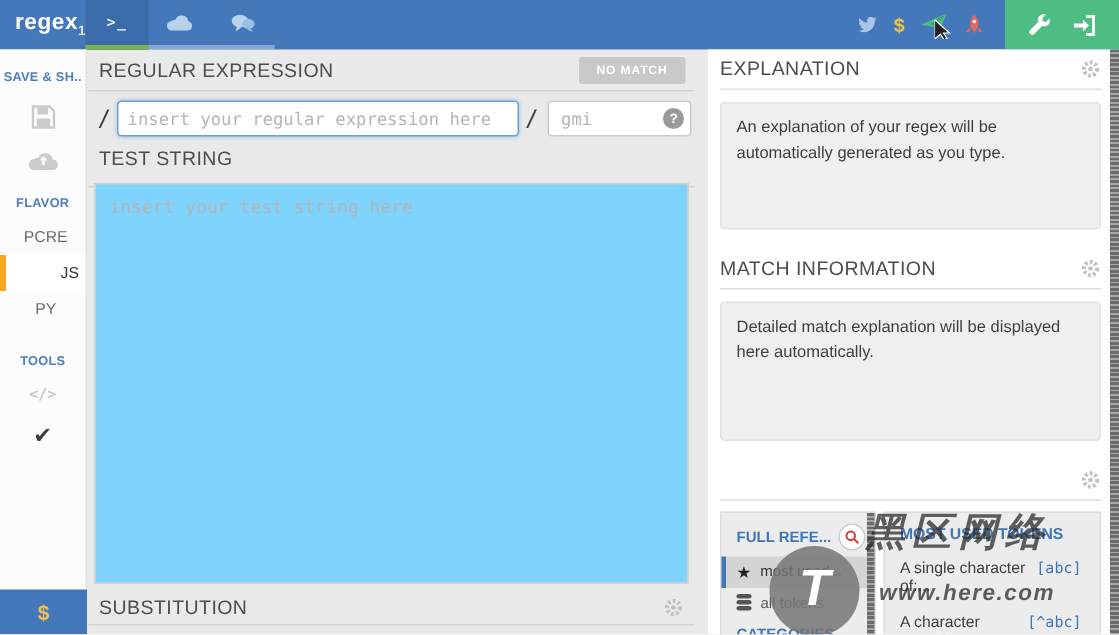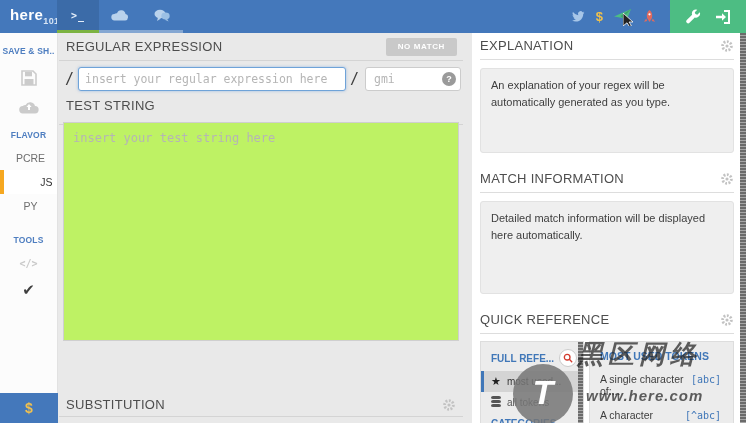--- a/index.html
+++ b/index.html
@@ -45,21 +45,21 @@
   .regex-row{position:absolute;left:2px;right:2px;top:33px;height:26px;display:flex;align-items:center;}
   .slash{font-family:"DejaVu Sans Mono",monospace;font-size:15px;color:#3d3d3d;padding:0 4px;}
   .regex-input{flex:1;height:22px;border:1px solid #6fa3d8;border-radius:3px;box-shadow:0 0 3px rgba(90,150,220,.55);
                font-family:"DejaVu Sans Mono",monospace;font-size:11.5px;color:#555;padding:0 6px;outline:none;}
   .regex-input::placeholder{color:#b5b5b5;}
   .flags-wrap{position:relative;width:96px;margin-left:2px;}
   .flags-input{width:100%;height:22px;box-sizing:content-box;border:1px solid #ccc;border-radius:3px;background:#fff;
                font-family:"DejaVu Sans Mono",monospace;font-size:11.5px;color:#b5b5b5;padding:0 0 0 8px;outline:none;width:86px;}
   .help-circle{position:absolute;right:5px;top:5px;width:14px;height:14px;border-radius:50%;background:#9a9a9a;
                color:#fff;font-size:9px;font-weight:bold;text-align:center;line-height:14px;cursor:pointer;}
-  .test-box{position:absolute;left:4px;right:4px;top:89px;height:219px;background:#bef264;border:1px solid #cfcfcf;box-sizing:border-box;}
+  .test-box{position:absolute;left:4px;right:4px;top:89px;height:267px;background:#7dd3fc;border:1px solid #cfcfcf;box-sizing:border-box;}
   .test-input{width:100%;height:100%;border:none;resize:none;outline:none;box-sizing:border-box;padding:8px 9px;
               font-family:"DejaVu Sans Mono",monospace;font-size:12px;color:#555;background:transparent;}
   .test-input::placeholder{color:#b5b5b5;}
   .gear{position:absolute;right:7px;top:50%;margin-top:-7px;width:14px;height:14px;cursor:pointer;}
 
   
   .right{position:absolute;left:472px;top:33px;width:268px;height:390px;background:#fff;}
   .r-hdr{position:relative;margin:0 6px 0 8px;height:26px;line-height:26px;font-size:13px;color:#4d4d4d;
          letter-spacing:.3px;border-bottom:1px solid #ddd;}
   .r-hdr .gear{right:0;}
@@ -98,21 +98,21 @@
   .wm-url{left:586px;top:387px;font-size:15px;font-weight:bold;font-style:italic;color:rgba(35,35,35,.72);letter-spacing:1px;white-space:nowrap;}
 
   svg{display:block;}
 </style>
 </head>
 <body>
 
 <div id="app">
 
   <div class="topbar">
-    <div class="logo"><span>here</span><span class="num">101</span></div>
+    <div class="logo"><span>regex</span><span class="num">101</span></div>
 
     <div class="tabs">
       <div class="tab active">
         <span class="term">&gt;_</span>
       </div>
       <div class="tab">
         <span>
           <svg width="18" height="12" viewBox="0 0 18 12">
               <path d="M14.5 5.1A4.4 4.4 0 0 0 6 4.2 3.4 3.4 0 0 0 3.4 5 3.2 3.2 0 0 0 3.6 11.4h10.6a3.2 3.2 0 0 0 .3-6.3z" fill="#b9d2ec"></path>
             </svg>
@@ -250,24 +250,23 @@
 
     <div class="r-hdr hdr-match">
       <span>MATCH INFORMATION</span>
       <span class="gear">
         <svg width="14" height="14" viewBox="0 0 16 16">
             <circle cx="8" cy="8" r="5" fill="none" stroke="#c2c2c2" stroke-width="3.2" stroke-dasharray="2.1 1.7"></circle>
             <circle cx="8" cy="8" r="1.8" fill="#c2c2c2"></circle>
           </svg>
       </span>
     </div>
-    <div class="r-box box-match">Detailed match information will be displayed here automatically.</div>
+    <div class="r-box box-match">Detailed match explanation will be displayed here automatically.</div>
 
     <div class="r-hdr hdr-qr">
-      <span>QUICK REFERENCE</span>
       <span class="gear">
         <svg width="14" height="14" viewBox="0 0 16 16">
             <circle cx="8" cy="8" r="5" fill="none" stroke="#c2c2c2" stroke-width="3.2" stroke-dasharray="2.1 1.7"></circle>
             <circle cx="8" cy="8" r="1.8" fill="#c2c2c2"></circle>
           </svg>
       </span>
     </div>
 
     <div class="qr-box">
       <div class="qr-left">

